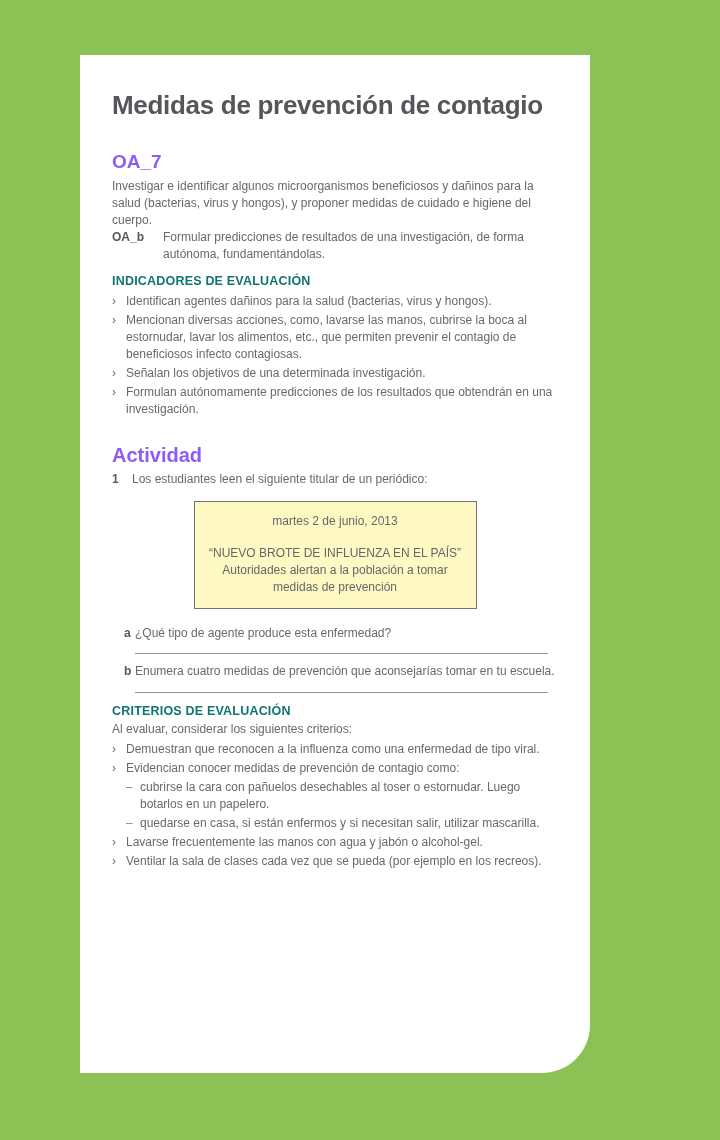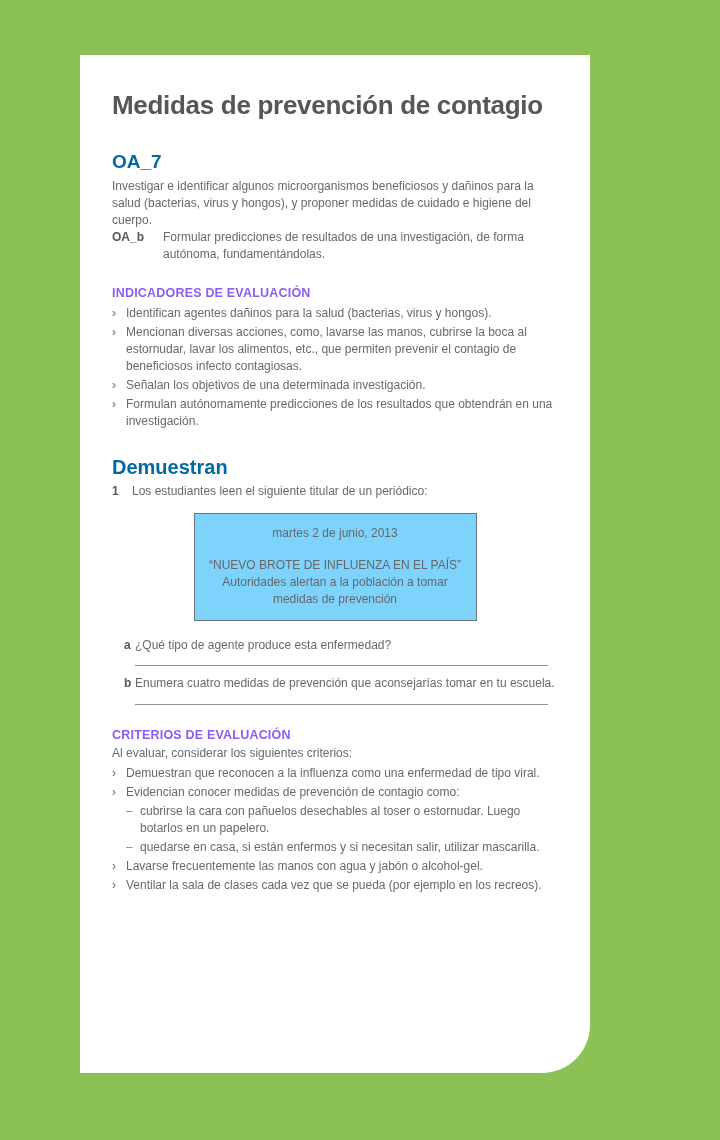--- a/index.html
+++ b/index.html
@@ -28,48 +28,48 @@
     line-height: 28px;
     font-weight: bold;
     color: #55565a;
     letter-spacing: -0.3px;
   }
   h2.green-heading {
     margin: 32px 0 0 0;
     font-size: 19px;
     line-height: 22px;
     font-weight: bold;
-    color: #0369a1;
+    color: #8b5cf6;
   }
   h2.green-heading.actividad { margin-top: 26px; font-size: 20px; }
   p.body-par { margin: 5px 0 0 0; }
   .oab-row { display: flex; }
   .oab-label { font-weight: bold; color: #58585c; flex: 0 0 51px; }
   .oab-text { flex: 1; }
   h3.section-heading {
-    margin: 22px 0 0 0;
+    margin: 10px 0 0 0;
     font-size: 12.5px;
     line-height: 17px;
     font-weight: bold;
-    color: #8b5cf6;
+    color: #0f766e;
     letter-spacing: 0.2px;
   }
   .bullet-list { margin-top: 3px; }
   .bullet-row { display: flex; margin-top: 2px; }
   .bullet-marker { flex: 0 0 14px; color: #68696c; }
   .bullet-text { flex: 1; }
   .sub-row { display: flex; margin-left: 14px; margin-top: 2px; }
   .dash-marker { flex: 0 0 14px; color: #8a8b8e; }
   .num-row { display: flex; margin-top: 5px; }
   .num-label { font-weight: bold; color: #58585c; flex: 0 0 20px; }
   .newsbox {
     box-sizing: border-box;
     width: 283px;
     margin: 13px auto 0 auto;
-    background: #7dd3fc;
+    background: #fef9c3;
     border: 1px solid #707276;
     text-align: center;
     padding: 11px 14px 12px 14px;
     color: #66676a;
   }
   .newsbox .news-gap { height: 15px; }
   .q-row { display: flex; margin-left: 12px; margin-top: 16px; }
   .q-row.second { margin-top: 9px; }
   .q-letter { font-weight: bold; color: #58585c; flex: 0 0 11px; }
   .answer-line {
@@ -109,21 +109,21 @@
     <div class="bullet-row">
       <span class="bullet-marker">›</span>
       <span class="bullet-text">Señalan los objetivos de una determinada investigación.</span>
     </div>
     <div class="bullet-row">
       <span class="bullet-marker">›</span>
       <span class="bullet-text">Formulan autónomamente predicciones de los resultados que obtendrán en una investigación.</span>
     </div>
   </div>
 
-  <h2 class="green-heading actividad">Demuestran</h2>
+  <h2 class="green-heading actividad">Actividad</h2>
   <div class="num-row">
     <span class="num-label">1</span>
     <span class="num-text">Los estudiantes leen el siguiente titular de un periódico:</span>
   </div>
 
   <div class="newsbox">
     <div class="news-date">martes 2 de junio, 2013</div>
     <div class="news-gap"></div>
     <div class="news-headline">“NUEVO BROTE DE INFLUENZA EN EL PAÍS”</div>
     <div class="news-subheadline">Autoridades alertan a la población a tomar medidas de prevención</div>

